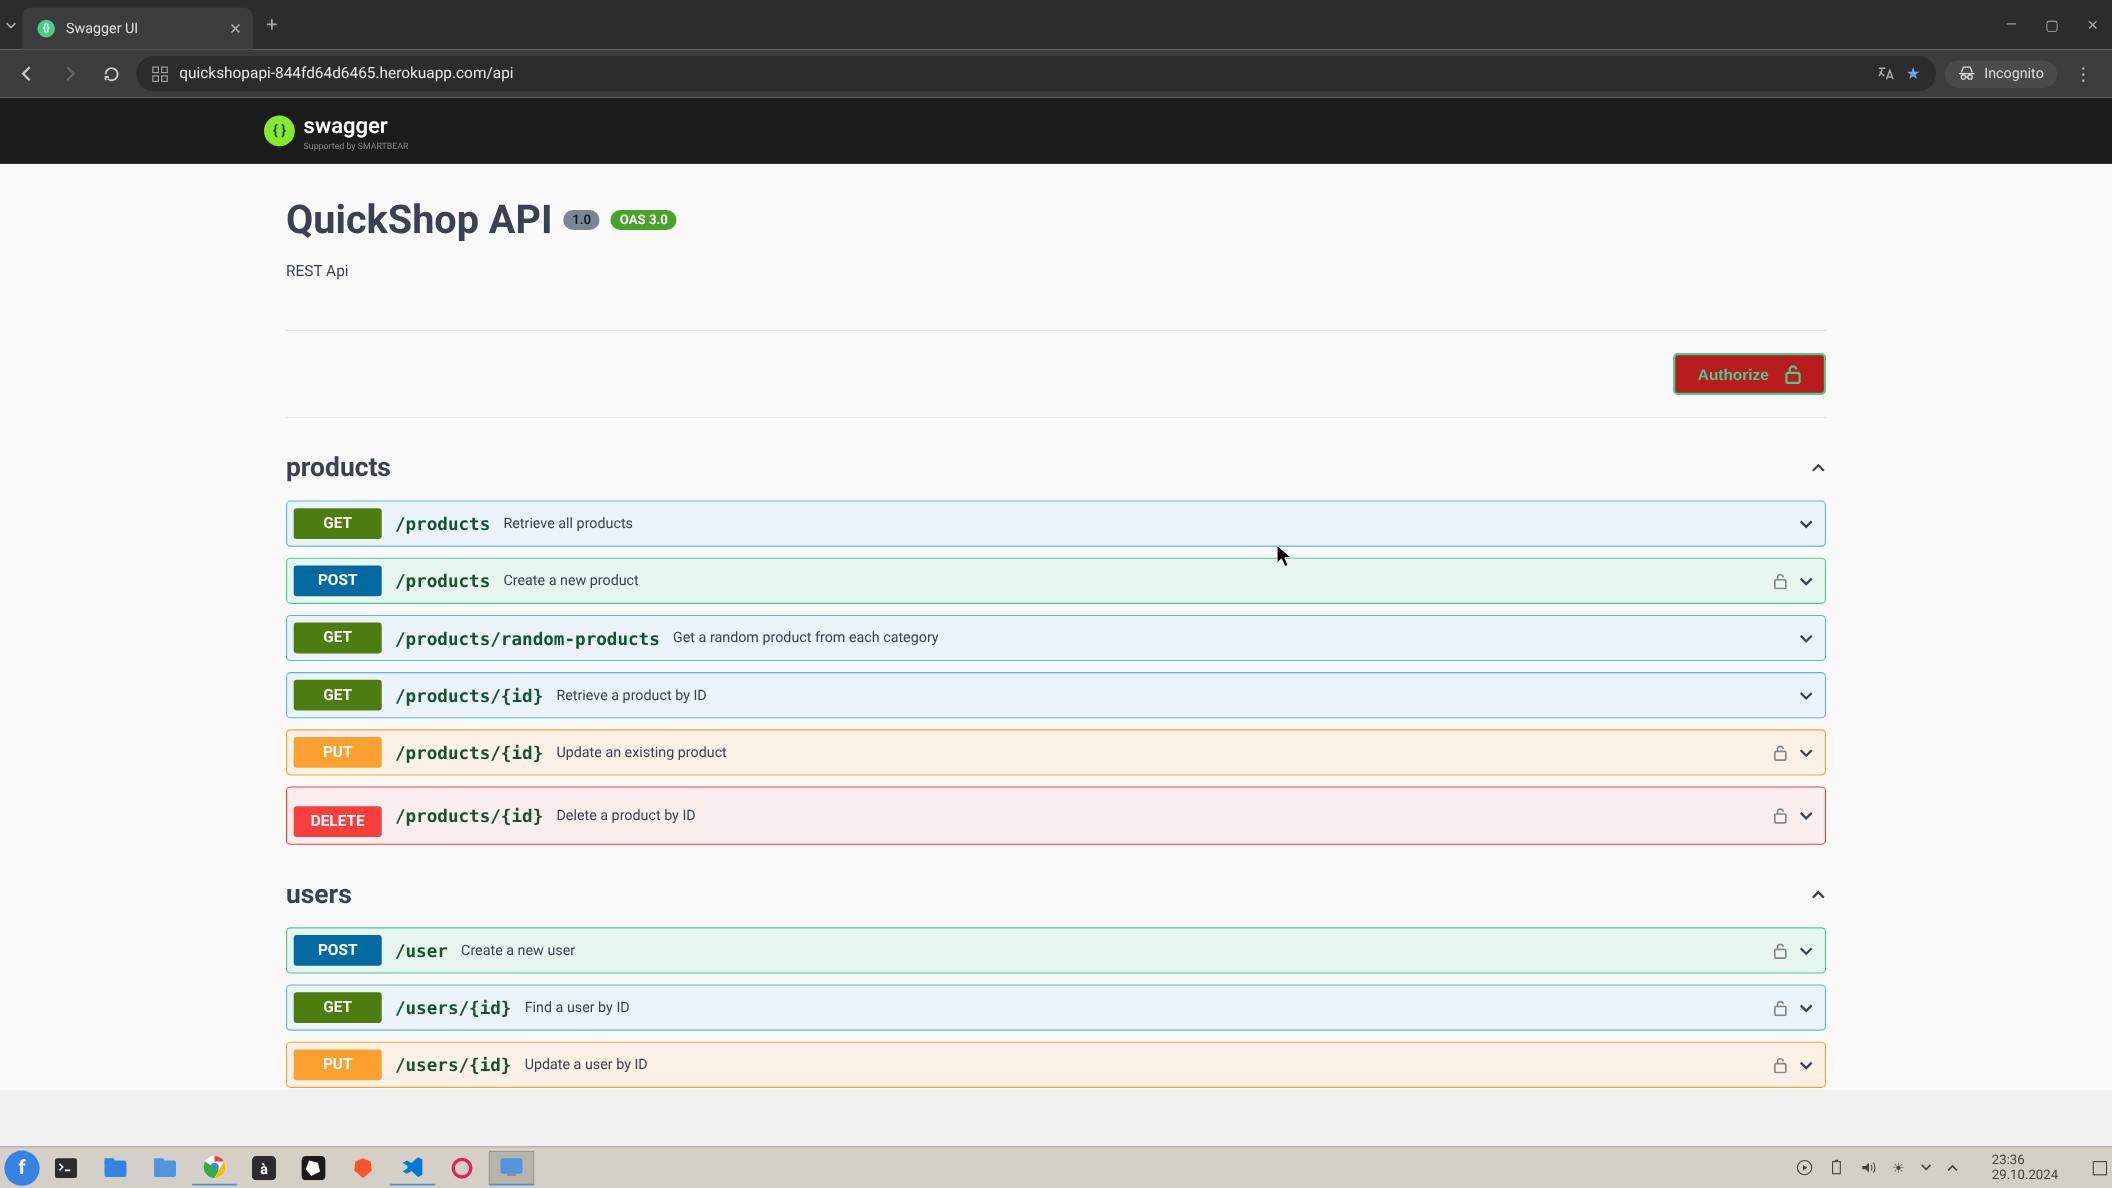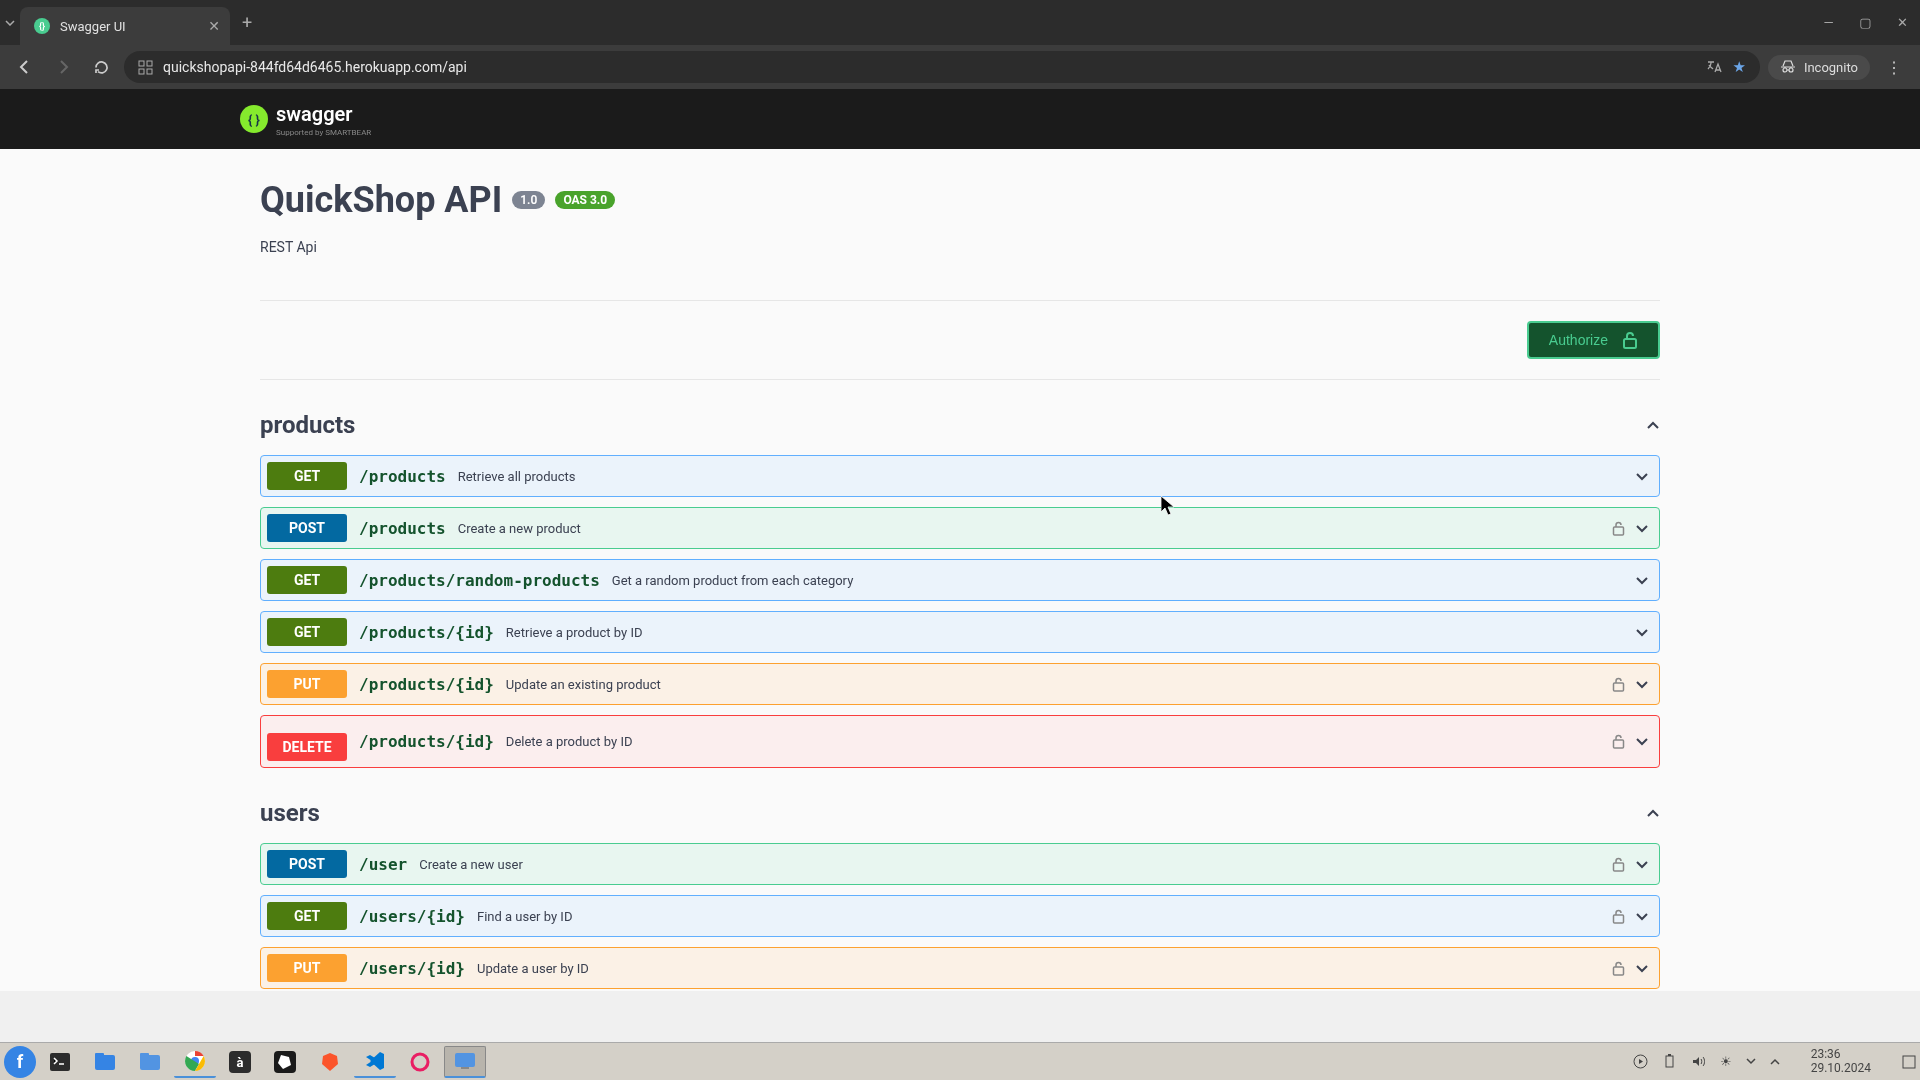--- a/index.html
+++ b/index.html
@@ -31,26 +31,26 @@
 .topbar { background:#1b1b1b; height:60px; display:flex; align-items:center; padding-left:240px; }
 .logo { display:flex; align-items:center; gap:8px; }
 .logo-badge { width:28px; height:28px; border-radius:50%; background:#85ea2d; display:flex; align-items:center; justify-content:center; color:#173647; font-weight:bold; font-size:13px; }
 .logo-text { color:#fff; font-size:20px; font-weight:600; }
 .logo-sub { color:#888; font-size:8px; margin-top:2px; }
 
 .container { max-width:1440px; margin:0 auto; padding:0 20px; }
 .info { padding:30px 0 20px; }
 .title-row { display:flex; align-items:center; gap:10px; }
 .api-title { font-size:36px; font-weight:700; color:#3b4151; }
-.ver-badge { background:#7d8492; color:#ffffff; font-size:12px; padding:2px 8px; border-radius:10px; font-weight:600; }
+.ver-badge { background:#7d8492; color:#0f172a; font-size:12px; padding:2px 8px; border-radius:10px; font-weight:600; }
 .oas-badge { background:#49a32b; color:#fff; font-size:12px; padding:2px 8px; border-radius:10px; font-weight:700; }
 .api-desc { font-size:14px; color:#3b4151; margin-top:18px; }
 
 .auth-row { border-top:1px solid rgba(0,0,0,.08); border-bottom:1px solid rgba(0,0,0,.08); padding:20px 0; margin-top:25px; display:flex; justify-content:flex-end; }
-.auth-btn { border:2px solid #49cc90; background:#14532d; color:#49cc90; font-weight:400; font-size:14px; padding:8px 20px; border-radius:4px; display:flex; align-items:center; gap:14px; cursor:pointer;justify-content:center; }
+.auth-btn { border:2px solid #49cc90; background:#b91c1c; color:#49cc90; font-weight:700; font-size:14px; padding:8px 20px; border-radius:4px; display:flex; align-items:center; gap:14px; cursor:pointer;justify-content:center; }
 .lock-open { color:#49cc90; font-size:17px; }
 
 .tag-section { margin-top:25px; }
 .tag-header { display:flex; align-items:center; justify-content:space-between; cursor:pointer; padding:6px 0; }
 .tag-name { font-size:24px; font-weight:700; color:#3b4151; }
 .chev { color:#3b4151; font-size:20px; }
 
 .op { border-radius:4px; margin-top:10px; display:flex; align-items:center; padding:6px 10px 6px 6px; cursor:pointer; gap:12px; }
 .op.get    { background:#ebf3fb; border:1px solid #61affe; }
 .op.post   { background:#e8f6f0; border:1px solid #49cc90; }

